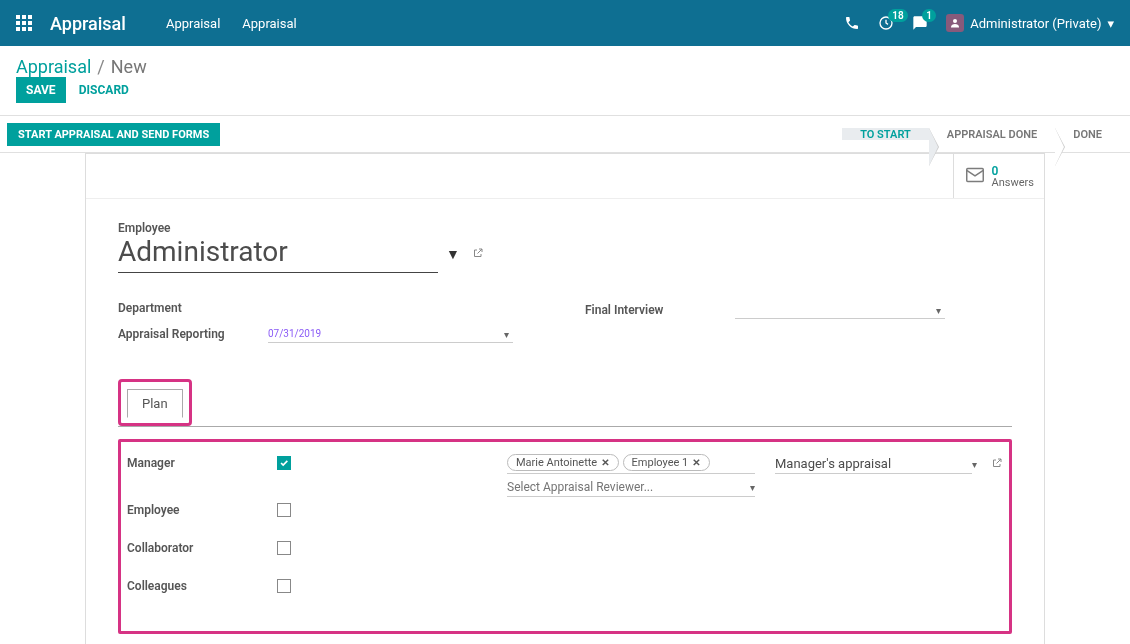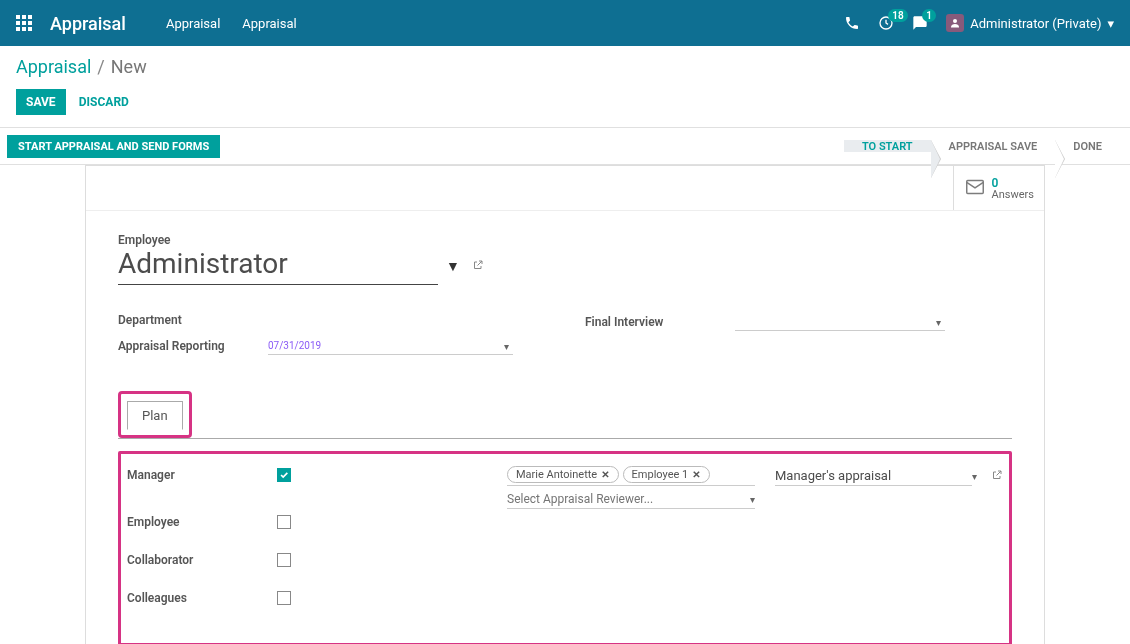--- a/index.html
+++ b/index.html
@@ -19,21 +19,21 @@
   .avatar { width: 18px; height: 18px; border-radius: 3px; background: #875a7b; margin-right: 6px; display:flex;align-items:center;justify-content:center; }
   .avatar svg { width: 12px; height: 12px; }
   .caret-d { margin-left: 6px; }
   
   
   .cp { padding: 10px 16px 0 16px; }
   .breadcrumb { font-size: 18px; display:flex; align-items:center; gap:6px; }
   .bc-link { color: #00a09d; cursor:pointer; }
   .bc-sep { color: #888; }
   .bc-cur { color: #777; }
-  .cp-btns { margin-top: 12px; }
+  .cp-btns { }
   .btn-primary { background: #00a09d; color: #fff; border: none; padding: 6px 10px; font-size: 12px; font-weight: 700; cursor: pointer; }
   .btn-link { background: none; border: none; color: #00a09d; font-size: 12px; font-weight: 700; margin-left: 10px; cursor: pointer; }
   
   
   .statusbar-row { margin-top: 12px; background: #fff; border-top: 1px solid #e0e0e0; border-bottom: 1px solid #e0e0e0; height: 38px; display:flex; align-items:center; padding: 12px 10px; }
   .btn-start { background: #00a09d; color: #fff; border: 1px solid #00a09d; padding: 4px 10px; font-size: 11px; font-weight: 700; cursor: pointer; margin-left: -3px;}
   .statusbar { margin-left: auto; display: flex; align-items: stretch; height: 100%; }
   .stage { position: relative; padding: 0 18px; display: flex; align-items: center; font-size: 11px; font-weight: 600; color: #777; background: #fff; }
   .stage.active { background: #e9ecef; color: #00a09d; }
   .stage::after {
@@ -167,21 +167,21 @@
   <div class="cp-btns">
     <button class="btn-primary">SAVE</button>
     <button class="btn-link">DISCARD</button>
   </div>
 </div>
 
 <div class="statusbar-row">
   <button class="btn-start">START APPRAISAL AND SEND FORMS</button>
   <div class="statusbar">
     <div class="stage active">TO START</div>
-    <div class="stage">APPRAISAL SAVE</div>
+    <div class="stage">APPRAISAL DONE</div>
     <div class="stage">DONE</div>
   </div>
 </div>
 
 <div class="form-wrap">
   <div class="sheet">
     <div class="btn-box">
       <div class="stat-btn">
         <span class="env-icon">
           <svg viewBox="0 0 24 24" fill="none" stroke="#7c7c7c" stroke-width="1.6">

